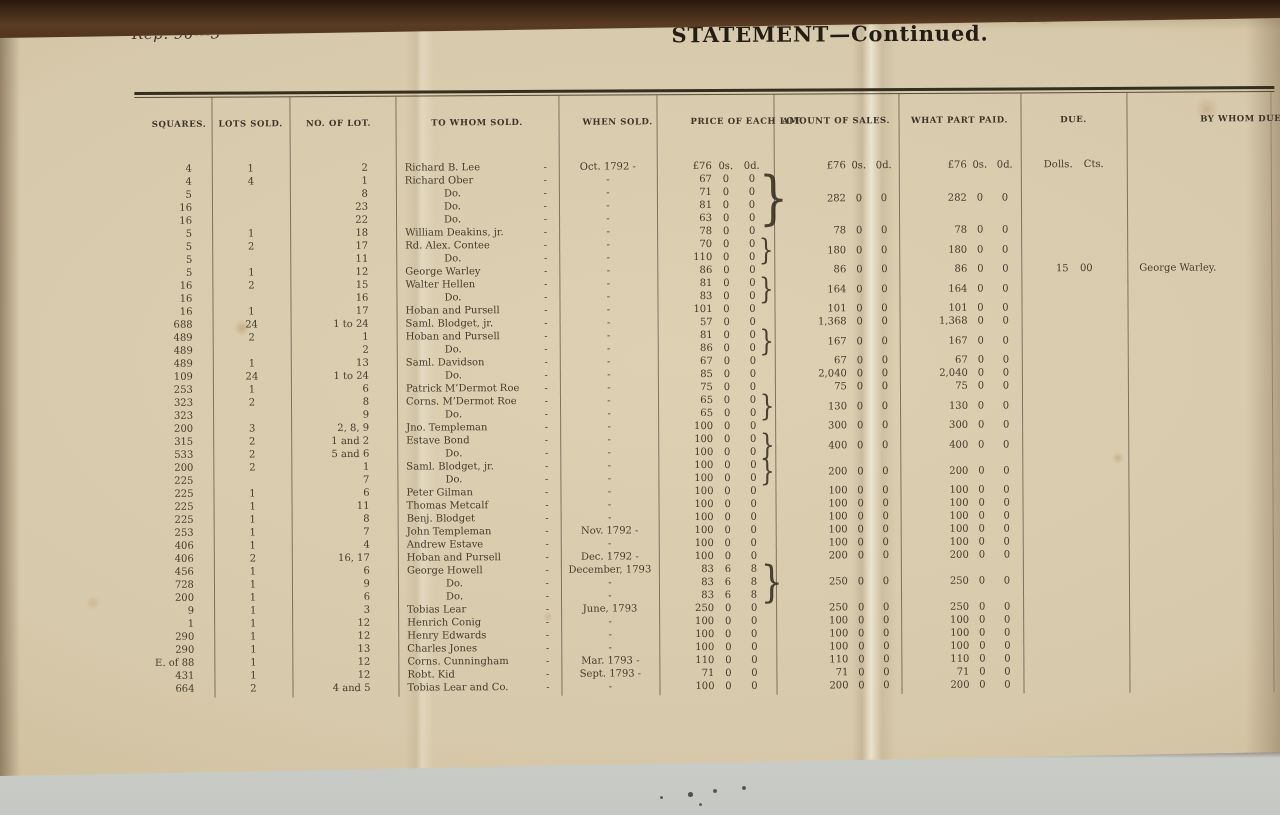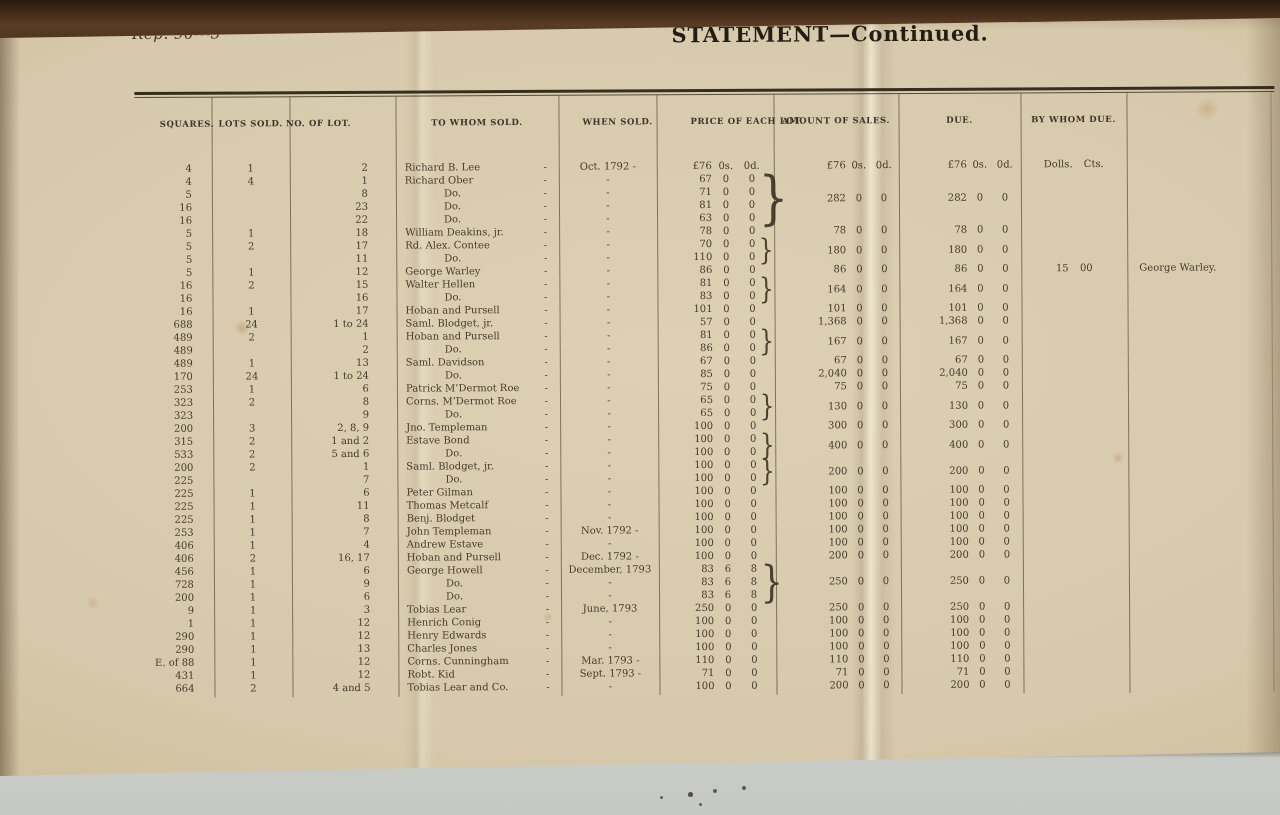--- a/index.html
+++ b/index.html
@@ -26,22 +26,22 @@
   #running-head{position:absolute;left:134px;top:25px;font-size:15px;font-style:italic;
      color:#4d3036;letter-spacing:.5px;}
   #title{position:absolute;left:632px;top:25px;width:400px;text-align:center;
      font-size:21px;font-weight:bold;color:#241d14;letter-spacing:.8px;}
   
   #table{position:absolute;left:140px;top:92px;width:1132px;height:615px;}
   .rule1{position:absolute;left:-4px;top:0;width:1140px;height:2.5px;background:#362e1e;}
   .rule2{position:absolute;left:-4px;top:5px;width:1140px;height:1px;background:rgba(54,46,30,.8);}
   .th{position:absolute;top:13px;height:38px;display:flex;align-items:center;justify-content:center;
      text-align:center;font-size:8.5px;font-weight:bold;letter-spacing:.6px;color:#3d342a;white-space:nowrap;}
-  .th:nth-child(1){left:12px;width:73px;}  .th:nth-child(2){left:73px;width:78px;}
-  .th:nth-child(3){left:134px;width:92px;} .th:nth-child(4){left:257px;width:163px;}
+  .th:nth-child(1){left:4px;width:73px;}  .th:nth-child(2){left:73px;width:78px;}
+  .th:nth-child(3){left:154px;width:92px;} .th:nth-child(4){left:257px;width:163px;}
   .th:nth-child(5){left:420px;width:118px;} .th:nth-child(6){left:502px;width:117px;padding-left:48px;}
   .th:nth-child(7){left:635px;width:125px;} .th:nth-child(8){left:760px;width:122px;}
   .th:nth-child(9){left:882px;width:106px;} .th:nth-child(10){left:988px;width:144px;padding-left:44px;}
   #tbody{position:absolute;left:0;top:0;width:1132px;height:615px;}
   .vline{position:absolute;top:6px;height:600px;width:1px;background:rgba(52,42,30,.55);}
   .vline.right{background:rgba(52,42,30,.28);}
   .trow{position:absolute;left:0;width:1132px;height:13px;display:flex;font-size:10px;
      line-height:13px;white-space:nowrap;color:#453b2d;}
   .cell{box-sizing:border-box;height:13px;}
   .c0{width:73px;text-align:right;padding-right:20px;}
@@ -83,20 +83,21 @@
         <div class="rule1"></div>
         <div class="rule2"></div>
         <div id="thead">
           <div class="th">SQUARES.</div>
           <div class="th">LOTS SOLD.</div>
           <div class="th">NO. OF LOT.</div>
           <div class="th">TO WHOM SOLD.</div>
           <div class="th">WHEN SOLD.</div>
           <div class="th">PRICE OF EACH LOT.</div>
           <div class="th">AMOUNT OF SALES.</div>
+          <div class="th">WHAT PART PAID.</div>
           <div class="th">DUE.</div>
           <div class="th">BY WHOM DUE.</div>
         </div>
         <div id="tbody">
             <div class="trow" style="top: 70px;">
               <div class="cell c0">4</div>
               <div class="cell c1">1</div>
               <div class="cell c2">2</div>
               <div class="cell c3">Richard B. Lee</div>
               <div class="cell c4">Oct. 1792 -</div>
@@ -448,21 +449,21 @@
                 <div class="money paid">
                   <div class="mL">67</div>
                   <div class="mS">0</div>
                   <div class="mD">0</div>
                 </div>
               </div>
               <div class="cell c8"></div>
               <div class="cell c9"></div>
             </div>
             <div class="trow" style="top: 278px;">
-              <div class="cell c0">170</div>
+              <div class="cell c0">109</div>
               <div class="cell c1">24</div>
               <div class="cell c2">1 to 24</div>
               <div class="cell c3 docell">Do.</div>
               <div class="cell c4">-</div>
               <div class="cell c5">
                 <div class="money price">
                   <div class="mL">85</div>
                   <div class="mS">0</div>
                   <div class="mD">0</div>
                 </div>

